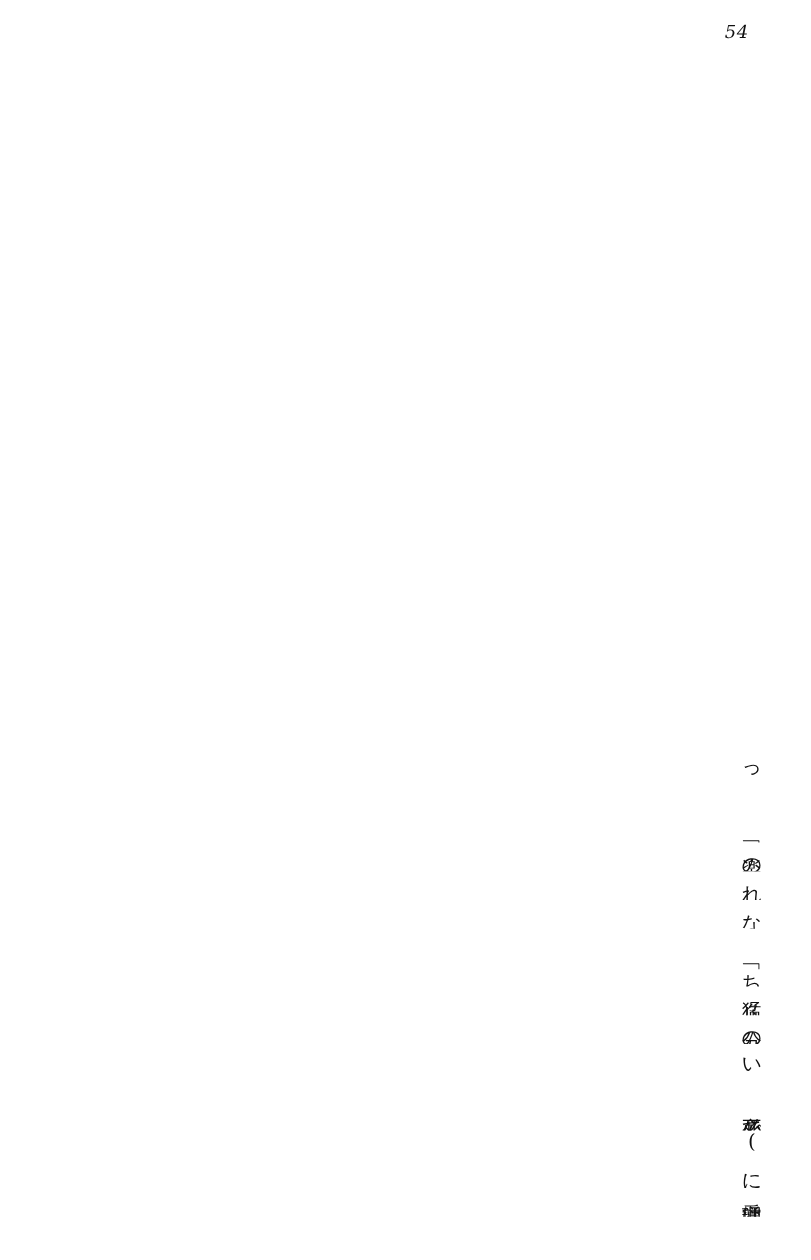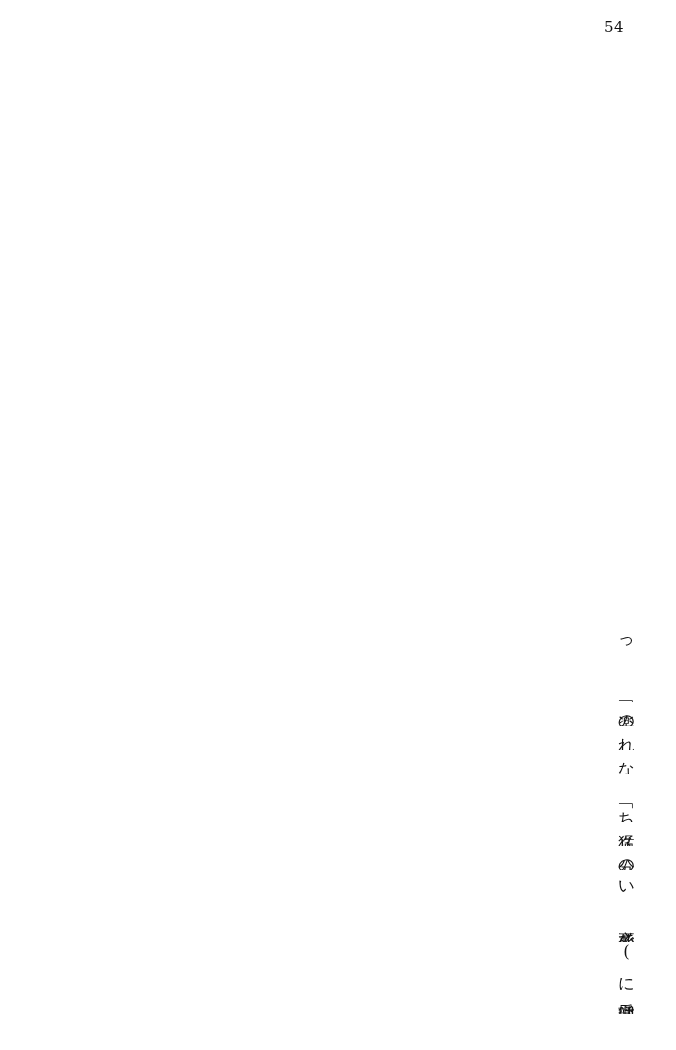--- a/index.html
+++ b/index.html
@@ -19,20 +19,21 @@
     width: 676px;
     height: 1050px;
     box-sizing: border-box;
     background: #ffffff;
   }
   #page-number {
     position: absolute;
     top: 18px;
     right: 52px;
     font-size: 15px;
+    font-style: italic;
     font-family: "DejaVu Serif", "Liberation Serif", serif;
     color: #111;
     letter-spacing: 0.5px;
   }
   #text-body {
     position: absolute;
     top: 72px;
     right: 42px;
     left: 42px;
     bottom: 36px;

